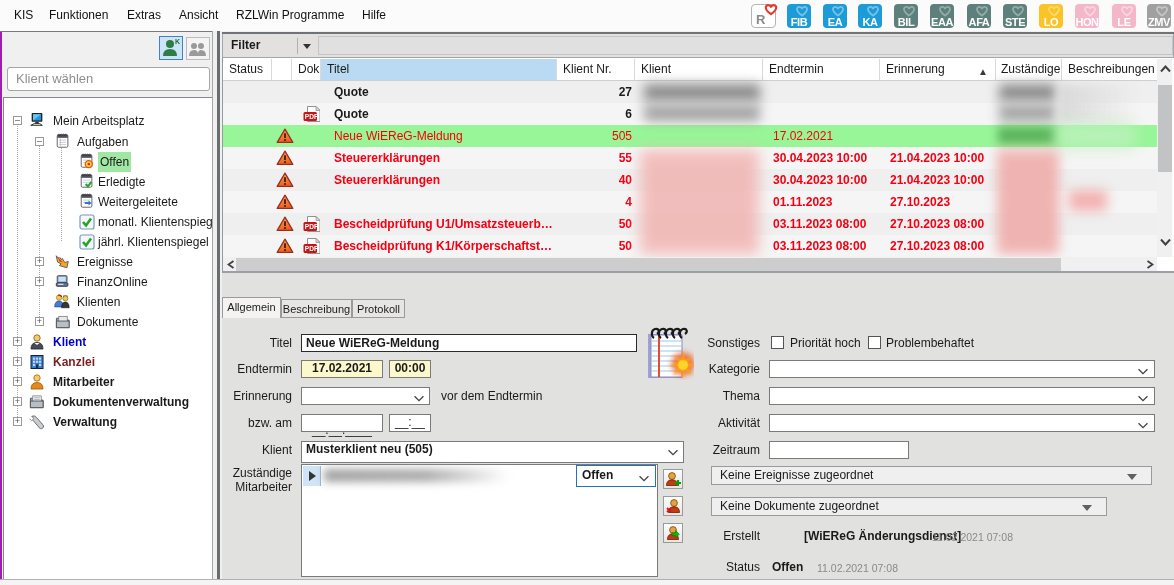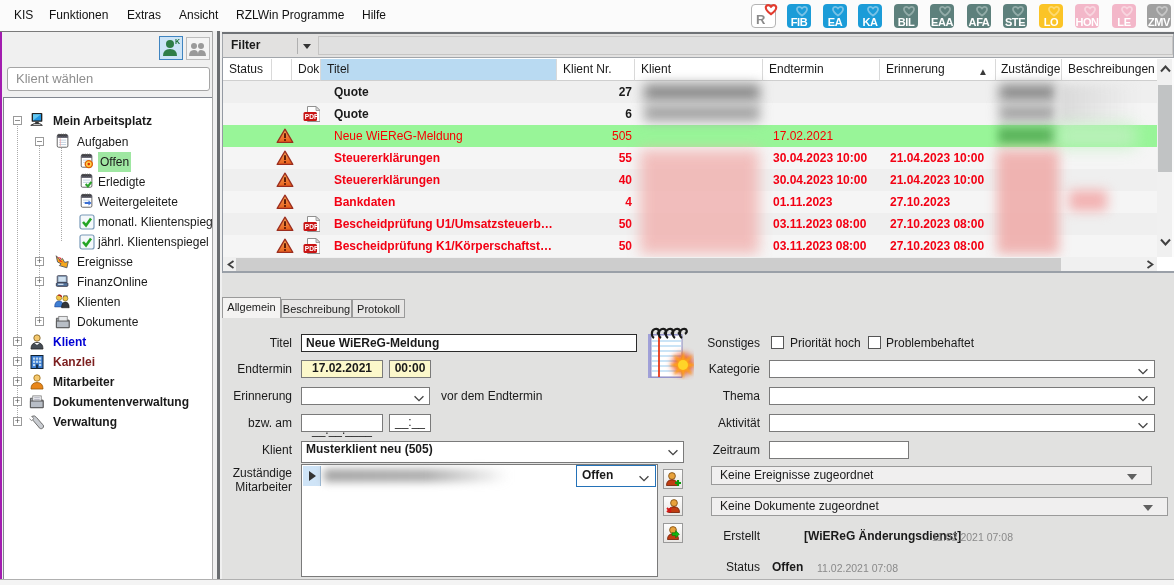--- a/index.html
+++ b/index.html
@@ -154,21 +154,21 @@
 
       <div class="trow" style="left:0;top:13px;">
           <span class="pm" style="left:9px;top:5px;">–</span>
         <svg class="ticon" style="left:25px;top:1px;" width="18" height="18" viewBox="0 0 18 18">
             <rect x="3" y="1" width="12" height="10" rx="1" fill="#222"></rect>
             <rect x="4.5" y="2.5" width="9" height="7" fill="#2196e3"></rect>
             <path d="M4.5 2.5 l9 0 -9 7 Z" fill="#64c8f0"></path>
             <rect x="7" y="11" width="4" height="2" fill="#333"></rect>
             <path d="M2 15 l4 -2 h6 l3 2 Z" fill="#e8e8e8" stroke="#222" stroke-width="1"></path>
           </svg>
-        <span style="position:absolute;left:49px;font-weight:bold;">Mein Arbeitsplatz</span>
+        <span style="position:absolute;left:49px;font-weight:normal;">Mein Arbeitsplatz</span>
         </div>
 
       <div class="trow" style="left:0;top:34px;">
           <span class="pm" style="left:31px;top:5px;">–</span>
         <svg class="ticon" style="left:51px;top:1px;" width="17" height="18" viewBox="0 0 17 18">
             <rect x="2" y="2" width="12" height="14" rx="1.5" fill="#fff" stroke="#555" stroke-width="1"></rect>
             <rect x="2" y="2" width="12" height="3.5" fill="#5a5a66"></rect>
             <g stroke="#333" stroke-width="0.8" fill="none">
               <circle cx="4" cy="2.4" r="1.1"></circle>
               <circle cx="6.5" cy="2.4" r="1.1"></circle>
@@ -438,21 +438,20 @@
           <div class="cell" style="left:334px;width:75px;text-align:right;">40</div>
           <div class="cell" style="left:540px;width:117px;padding-left:10px;">30.04.2023 10:00</div>
           <div class="cell" style="left:657px;width:116px;padding-left:10px;">21.04.2023 10:00</div>
         </div>
         <div class="row" style="top:133px;color:#f30013;">
           <svg class="warn" style="left:53px;top:3px;" width="18" height="16" viewBox="0 0 18 16">
               <path d="M9 1.2 L16.8 14.4 H1.2 Z" fill="url(#wg)" stroke="#9b2d1f" stroke-width="1.3" stroke-linejoin="round"></path>
               <path d="M9 5.2 v4.8" stroke="#4a0e00" stroke-width="1.7"></path>
               <circle cx="9" cy="12" r="1" fill="#4a0e00"></circle>
             </svg>
-          <div class="cell" style="left:98px;width:236px;padding-left:13px;">Bankdaten</div>
           <div class="cell" style="left:334px;width:75px;text-align:right;">4</div>
           <div class="cell" style="left:540px;width:117px;padding-left:10px;">01.11.2023</div>
           <div class="cell" style="left:657px;width:116px;padding-left:10px;">27.10.2023</div>
         </div>
         <div class="row" style="top:155px;background:#efefef;color:#f30013;">
           <svg class="warn" style="left:53px;top:3px;" width="18" height="16" viewBox="0 0 18 16">
               <path d="M9 1.2 L16.8 14.4 H1.2 Z" fill="url(#wg)" stroke="#9b2d1f" stroke-width="1.3" stroke-linejoin="round"></path>
               <path d="M9 5.2 v4.8" stroke="#4a0e00" stroke-width="1.7"></path>
               <circle cx="9" cy="12" r="1" fill="#4a0e00"></circle>
             </svg>
@@ -632,21 +631,21 @@
         </div>
       <div class="flabel" style="left:477px;top:99px;width:70px;">Aktivität</div>
       <div class="input" style="left:556px;top:97px;width:386px;height:18px;">
           <svg class="chev" style="right:6px;top:6px;" width="9" height="6" viewBox="0 0 9 6">
             <path d="M0.5 0.5 L4.5 4.5 L8.5 0.5" fill="none" stroke="#444" stroke-width="1.2"></path>
           </svg>
         </div>
       <div class="flabel" style="left:477px;top:126px;width:70px;">Zeitraum</div>
       <div class="input" style="left:556px;top:124px;width:140px;height:18px;"></div>
       <div class="ddgray" style="left:498px;top:149px;width:441px;height:19px;">Keine Ereignisse zugeordnet<div style="position:absolute;right:14px;top:7px;width:0;height:0;border:5px solid transparent;border-top:6px solid #606060;"></div></div>
-      <div class="ddgray" style="left:498px;top:180px;width:457px;height:19px;">Keine Dokumente zugeordnet<div style="position:absolute;right:14px;top:7px;width:0;height:0;border:5px solid transparent;border-top:6px solid #606060;"></div></div>
+      <div class="ddgray" style="left:498px;top:180px;width:396px;height:19px;">Keine Dokumente zugeordnet<div style="position:absolute;right:14px;top:7px;width:0;height:0;border:5px solid transparent;border-top:6px solid #606060;"></div></div>
       <div class="flabel" style="left:477px;top:212px;width:70px;">Erstellt</div>
       <div style="position:absolute;left:559px;top:212px;font-weight:bold;margin-left:32px;">[WiEReG Änderungsdienst]</div>
       <div style="position:absolute;left:719px;top:214px;font-size:10.5px;color:#8a8a8a;">11.02.2021 07:08</div>
       <div class="flabel" style="left:477px;top:243px;width:70px;">Status</div>
       <div style="position:absolute;left:559px;top:243px;font-weight:bold;">Offen</div>
       <div style="position:absolute;left:604px;top:245px;font-size:10.5px;color:#8a8a8a;">11.02.2021 07:08</div>
     </div>
   </div>
   <div class="abs" style="left:0;top:579px;width:1174px;height:6px;background:#f4f4f4;border-top:1px solid #b0b0b0;z-index:10;"></div>
 </div>

